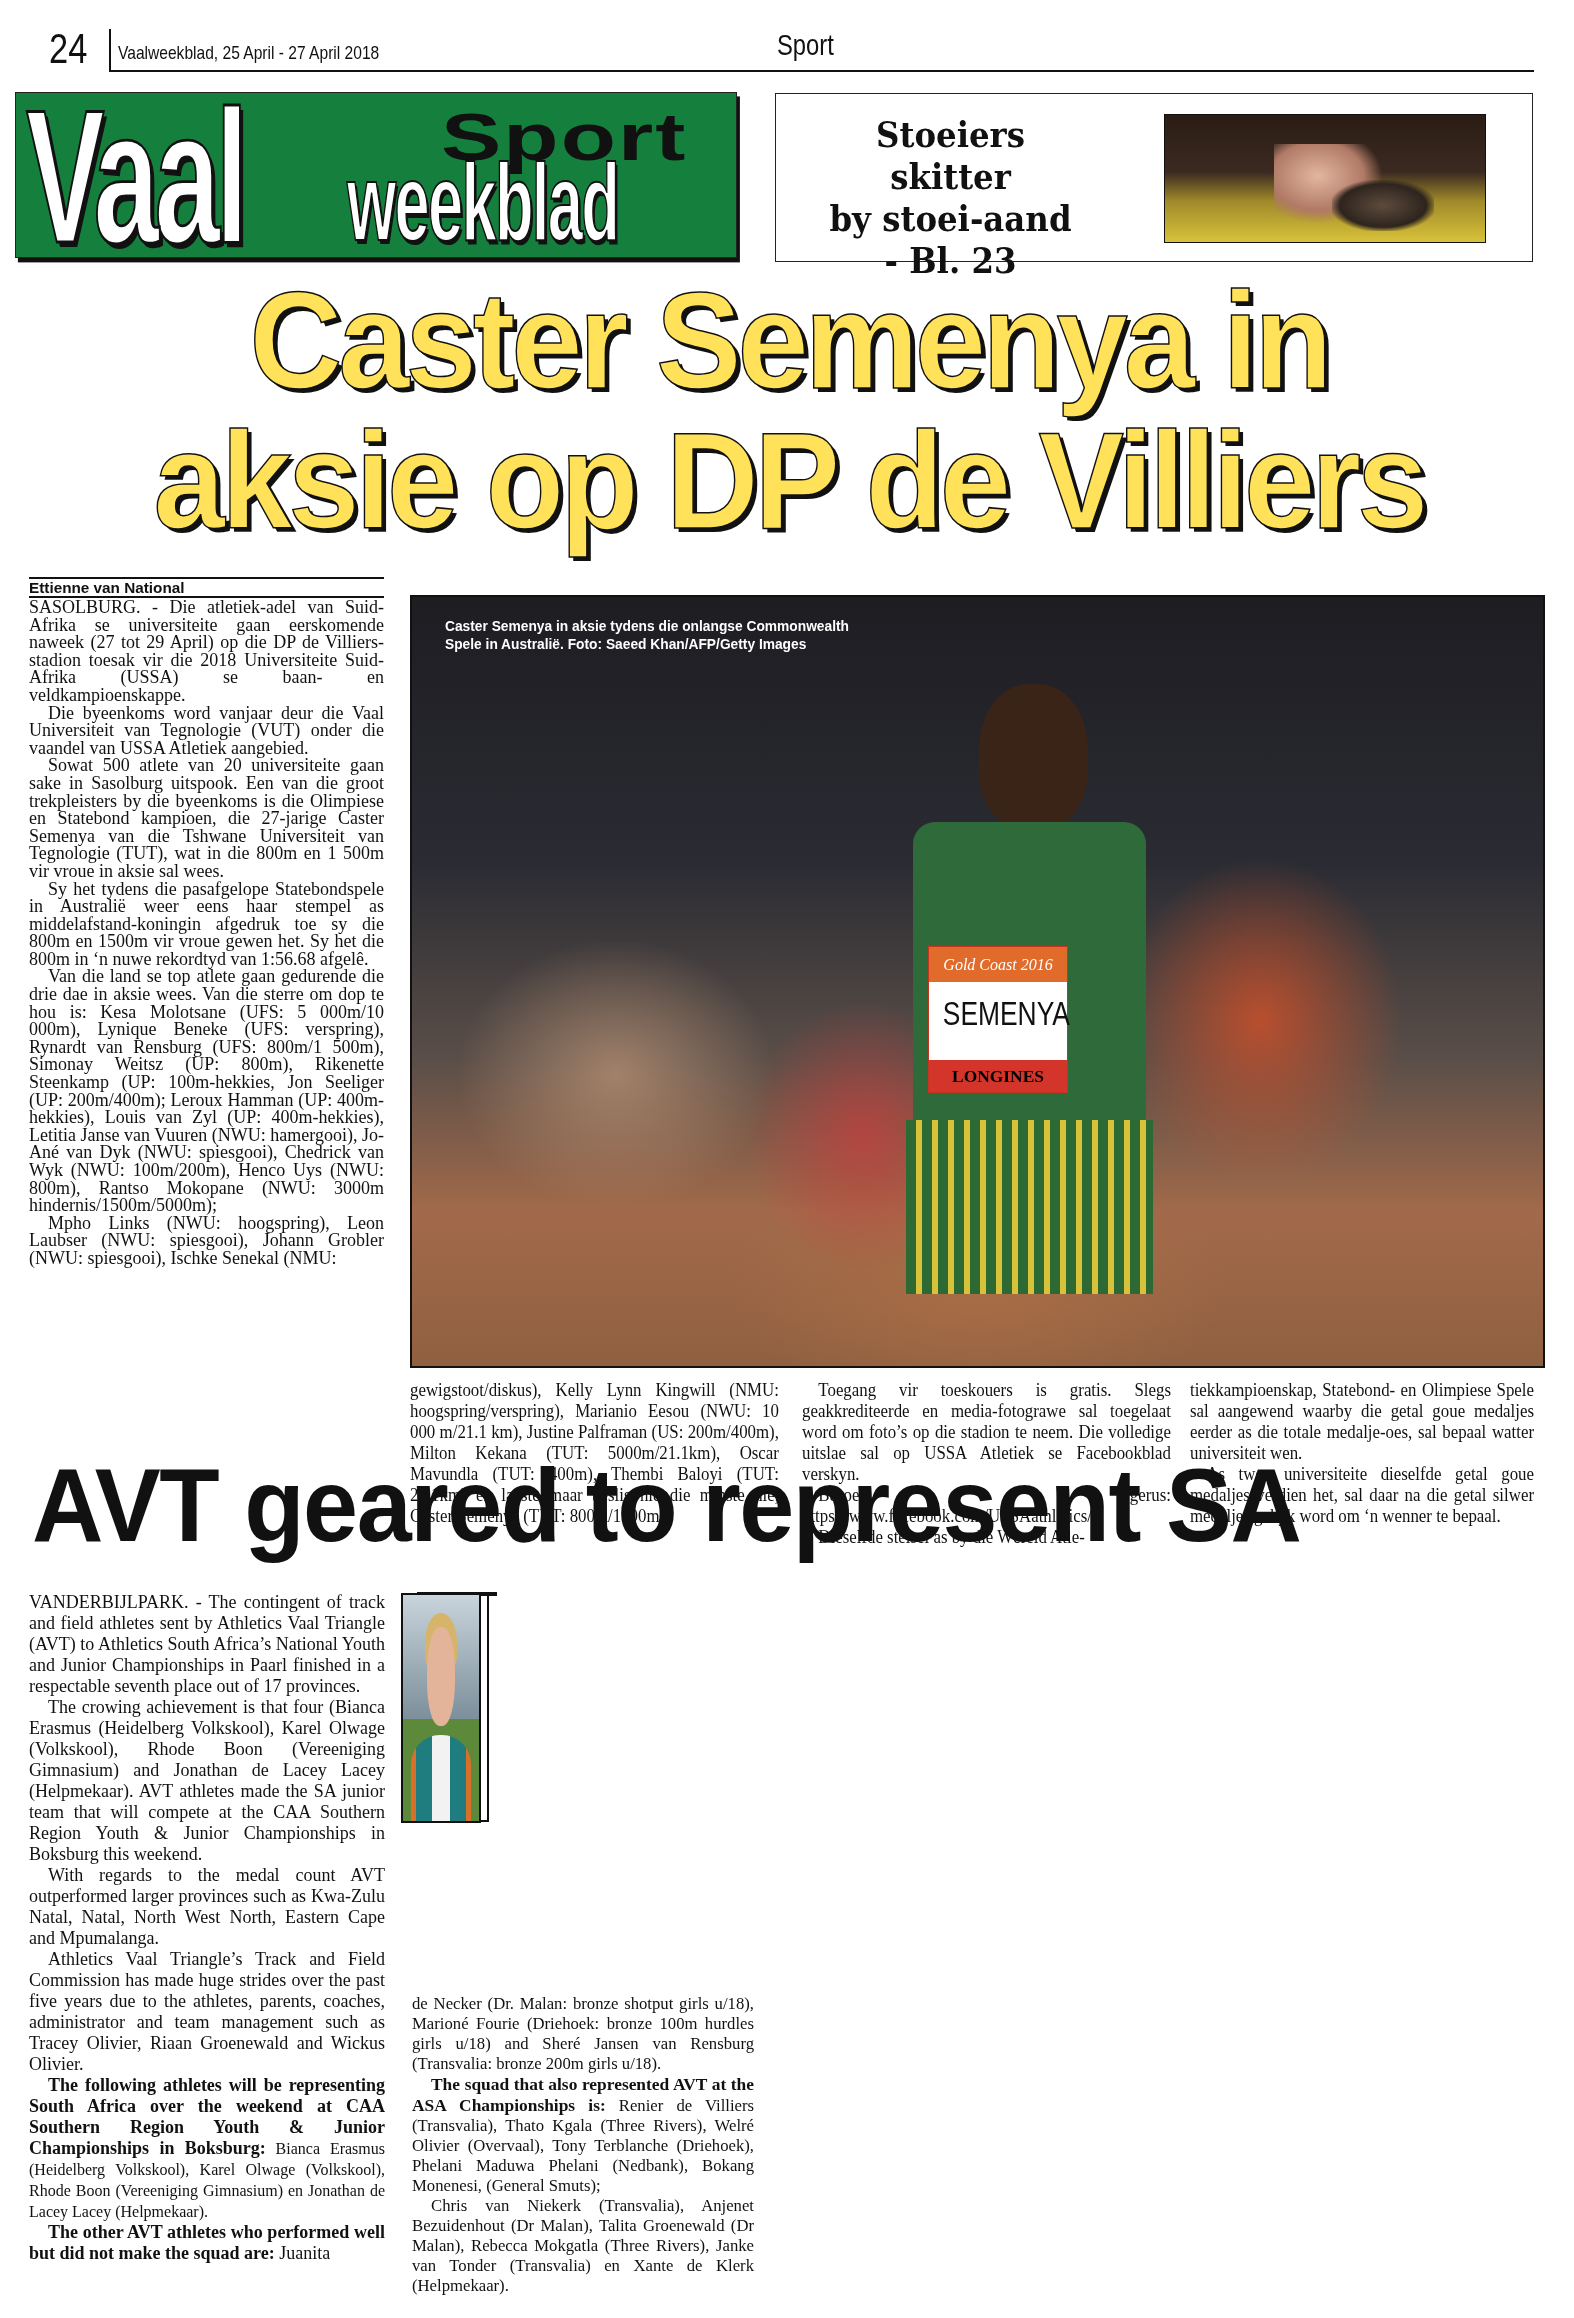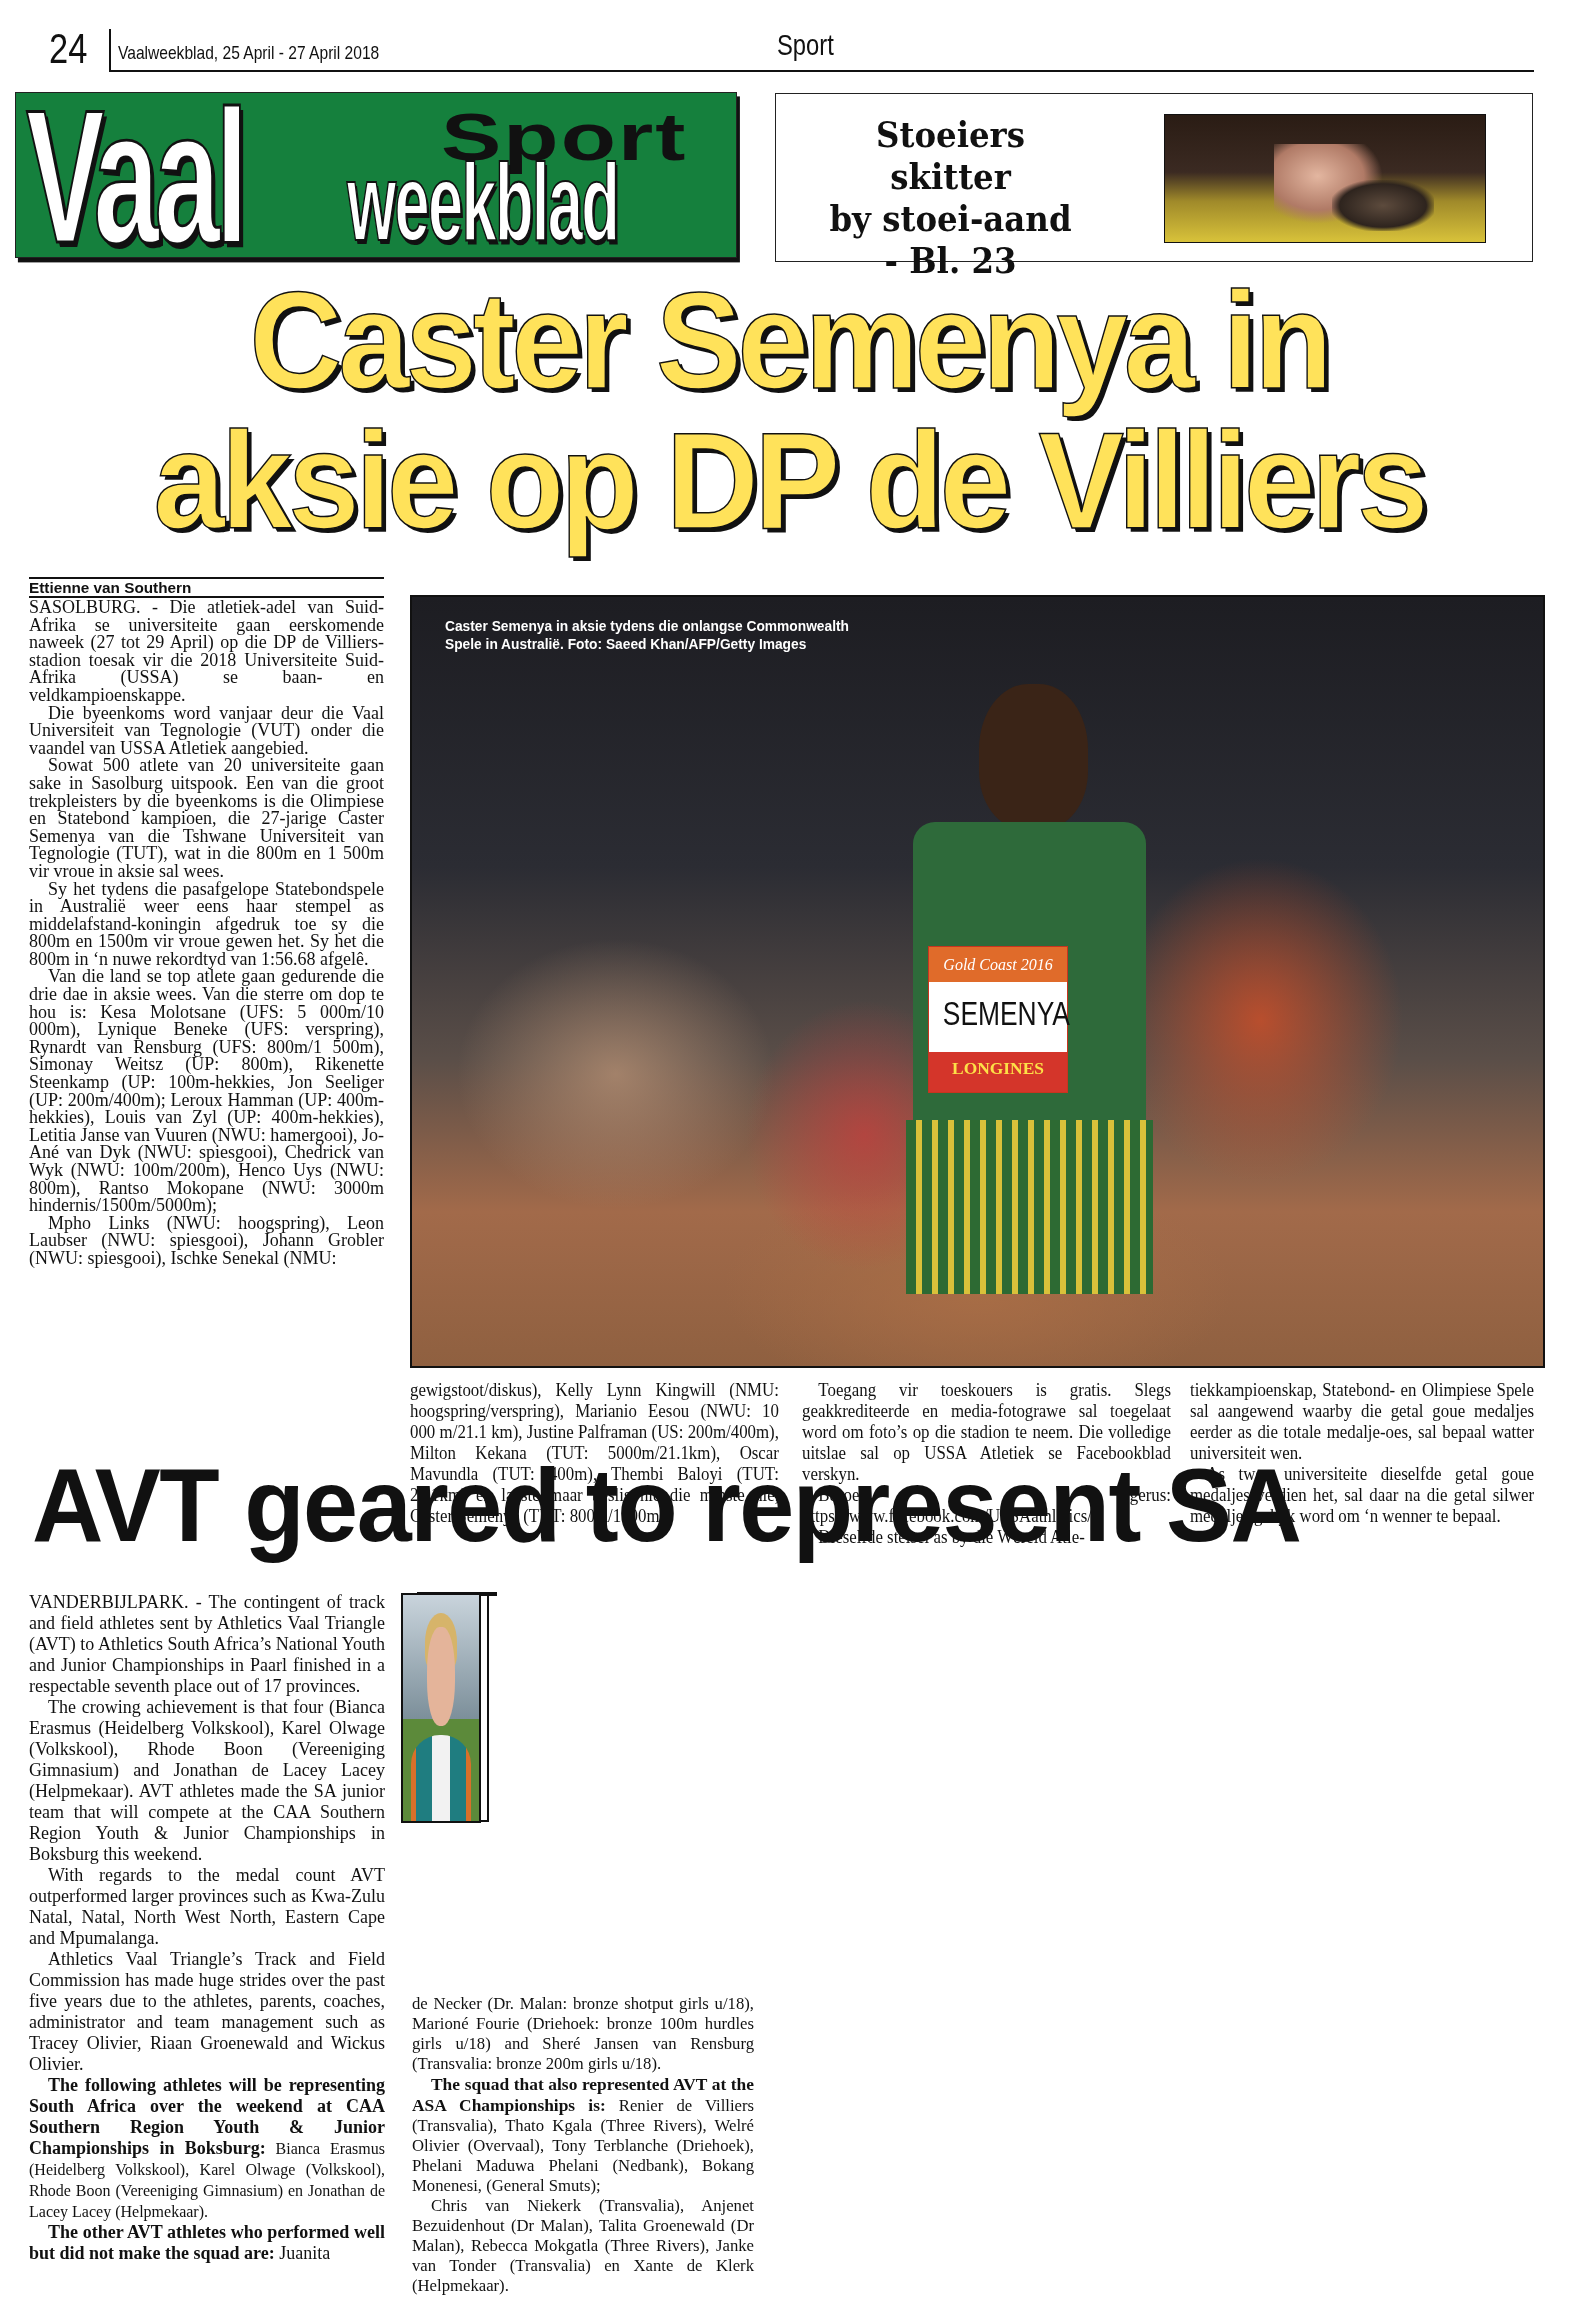--- a/index.html
+++ b/index.html
@@ -40,21 +40,21 @@
       radial-gradient(ellipse 15% 25% at 40% 70%, rgba(200,60,60,.7), transparent 70%),
       radial-gradient(ellipse 30% 20% at 50% 90%, rgba(170,110,70,.9), transparent 75%),
       linear-gradient(180deg,#1d1d22 0%,#2b2c33 35%,#5a4e48 60%,#a26a4a 80%,#8f6040 100%); }
   .mp-runner { position:absolute; left:436px; top:87px; width:378px; height:683px; }
   .mp-head { position:absolute; left:131px; top:0; width:109px; height:145px; border-radius:45% 45% 40% 40%; background:#3a2417; }
   .mp-torso { position:absolute; left:65px; top:138px; width:233px; height:313px; background:#2e6a3a; border-radius:22px 22px 7.3px 7.3px; }
   .mp-stripes { position:absolute; left:58px; top:436px; width:247px; height:174px; background:repeating-linear-gradient(90deg,#2d6a33 0 10.2px,#d9c13a 10.2px 16px); }
   .mp-bib { position:absolute; left:80px; top:262px; width:138px; height:145px; background:#fff; border:1.5px solid #c8341f; }
   .mp-bib-top { position:absolute; left:0; top:0; width:100%; height:35px; background:#e06b2a; color:#fff; font-family:"Liberation Serif", serif; font-style:italic; font-size:16px; text-align:center; line-height:35px; }
   .mp-bib-name { position:absolute; left:0; top:45px; width:100%; text-align:center; font-family:"Liberation Sans", sans-serif; font-size:33px; line-height:44px; transform:scaleX(0.8); }
-  .mp-bib-bot { position:absolute; left:0; bottom:0; width:100%; height:40px; background:#d4352a; color:#fde047; text-align:center; font-family:"Liberation Serif", serif; font-weight:bold; font-size:17.4px; line-height:32px;margin-top:10px; }
+  .mp-bib-bot { position:absolute; left:0; bottom:0; width:100%; height:32px; background:#d4352a; color:#000000; text-align:center; font-family:"Liberation Serif", serif; font-weight:bold; font-size:17.4px; line-height:32px;margin-top:10px; }
   .caption { left:445px; top:617px; width:480px; font-family:"Liberation Sans", sans-serif; font-weight:bold; font-size:15.3px; line-height:18px; color:#fff; transform:scaleX(0.9); transform-origin:left top; }
   
   .headline2 { left:32px; top:1451px; font-family:"Liberation Sans", sans-serif; font-weight:bold; font-size:103px; line-height:109px; white-space:nowrap; letter-spacing:-1.5px; transform:scaleX(0.96); transform-origin:left top; }
   
   .ph { position:absolute; border:2.2px solid #111; overflow:hidden; }
   .ph .sky { position:absolute; left:0; top:0; width:100%; height:55%; }
   .ph .grass { position:absolute; left:0; top:55%; width:100%; height:45%; background:#5c8a3a; }
   .ph .face { position:absolute; left:32%; top:14%; width:36%; height:44%; background:#e4b49a; border-radius:45%; }
   .ph .hair { position:absolute; left:29%; top:8%; width:42%; height:26%; border-radius:50% 50% 30% 30%; }
   .ph .jacket { position:absolute; left:10%; top:62%; width:80%; height:40%; background:linear-gradient(90deg,#d8702a 0 8%,#1f7d80 8% 35%,#f2f2f2 35% 65%,#1f7d80 65% 92%,#d8702a 92%); border-radius:29px 29px 0 0; }
@@ -87,21 +87,21 @@
     <div class="tp-fig2"></div>
   </div>
 </div>
 
 <div class="abs headline">
   <div>Caster Semenya in</div>
   <div>aksie op DP de Villiers</div>
 </div>
 
 <div class="abs byline-rule-top"></div>
-<div class="abs byline">Ettienne van Southern</div>
+<div class="abs byline">Ettienne van National</div>
 <div class="abs byline-rule-bot"></div>
 
 <div class="col" style="left:29px; top:599px; width:355px;">
   <p>SASOLBURG. - Die atletiek-adel van Suid-Afrika se universiteite gaan eerskomende naweek (27 tot 29 April) op die DP de Villiers-stadion toesak vir die 2018 Universiteite Suid-Afrika (USSA) se baan- en veldkampioenskappe.</p>
   <p class="ind">Die byeenkoms word vanjaar deur die Vaal Universiteit van Tegnologie (VUT) onder die vaandel van USSA Atletiek aangebied.</p>
   <p class="ind">Sowat 500 atlete van 20 universiteite gaan sake in Sasolburg uitspook. Een van die groot trekpleisters by die byeenkoms is die Olimpiese en Statebond kampioen, die 27-jarige Caster Semenya van die Tshwane Universiteit van Tegnologie (TUT), wat in die 800m en 1 500m vir vroue in aksie sal wees.</p>
   <p class="ind">Sy het tydens die pasafgelope Statebondspele in Australië weer eens haar stempel as middelafstand-koningin afgedruk toe sy die 800m en 1500m vir vroue gewen het. Sy het die 800m in ‘n nuwe rekordtyd van 1:56.68 afgelê.</p>
   <p class="ind">Van die land se top atlete gaan gedurende die drie dae in aksie wees. Van die sterre om dop te hou is: Kesa Molotsane (UFS: 5 000m/10 000m), Lynique Beneke (UFS: verspring), Rynardt van Rensburg (UFS: 800m/1 500m), Simonay Weitsz (UP: 800m), Rikenette Steenkamp (UP: 100m-hekkies, Jon Seeliger (UP: 200m/400m); Leroux Hamman (UP: 400m-hekkies), Louis van Zyl (UP: 400m-hekkies), Letitia Janse van Vuuren (NWU: hamergooi), Jo-Ané van Dyk (NWU: spiesgooi), Chedrick van Wyk (NWU: 100m/200m), Henco Uys (NWU: 800m), Rantso Mokopane (NWU: 3000m hindernis/1500m/5000m);</p>
   <p class="ind">Mpho Links (NWU: hoogspring), Leon Laubser (NWU: spiesgooi), Johann Grobler (NWU: spiesgooi), Ischke Senekal (NMU:</p>
 </div>

